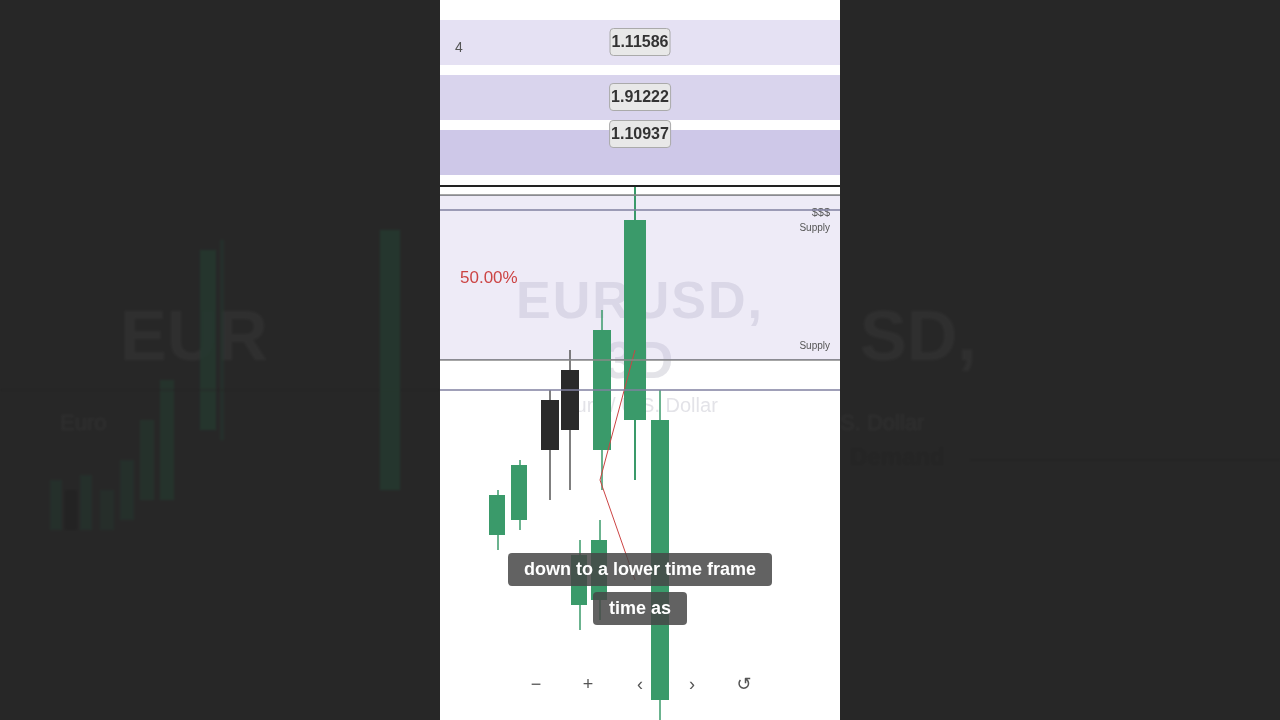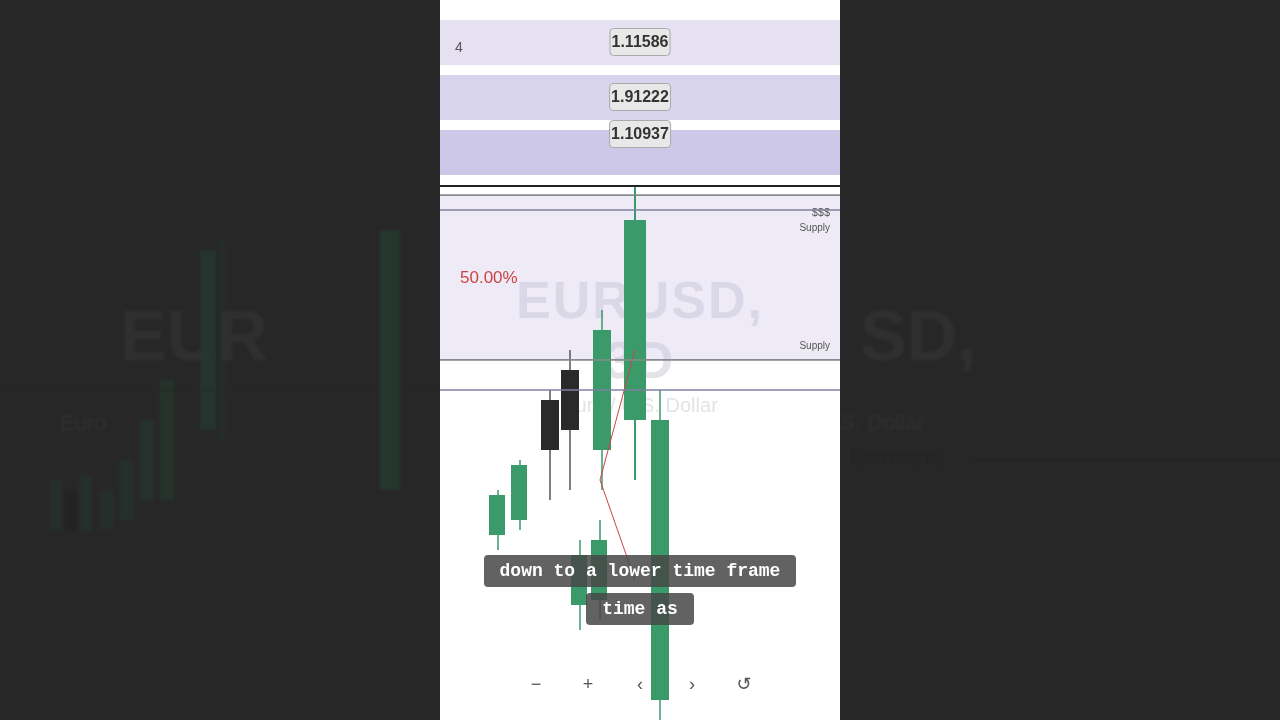--- a/index.html
+++ b/index.html
@@ -222,21 +222,21 @@
     }
 
     .caption-line {
       background: rgba(70, 70, 70, 0.85);
       color: #ffffff;
       font-size: 18px;
       font-weight: bold;
       padding: 6px 16px;
       border-radius: 4px;
       text-align: center;
-      font-family: Liberation Mono, monospace;
+      font-family: Liberation Sans, sans-serif;
     }
   </style>
 </head>
 <body>
 
 <div class="screen">
 
   <div class="bg-left">
     <div class="bg-left-inner">
       

